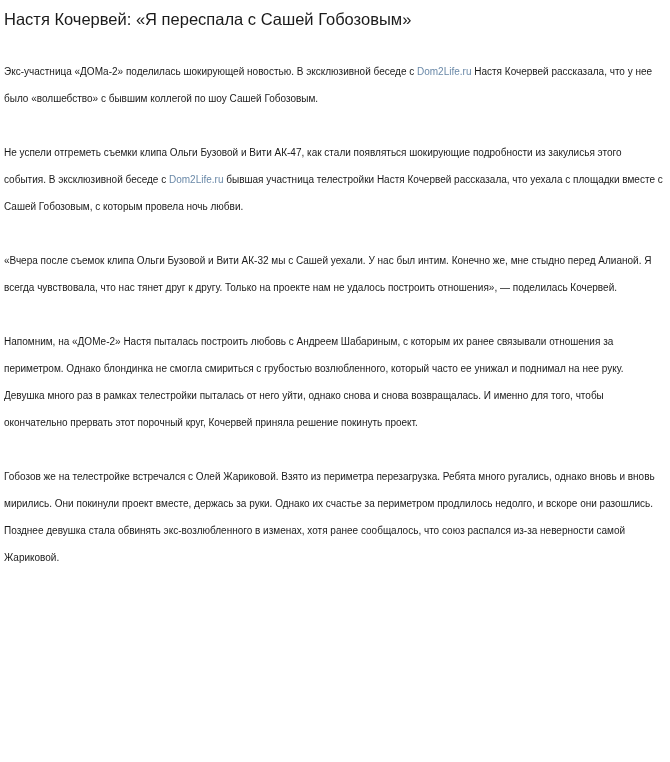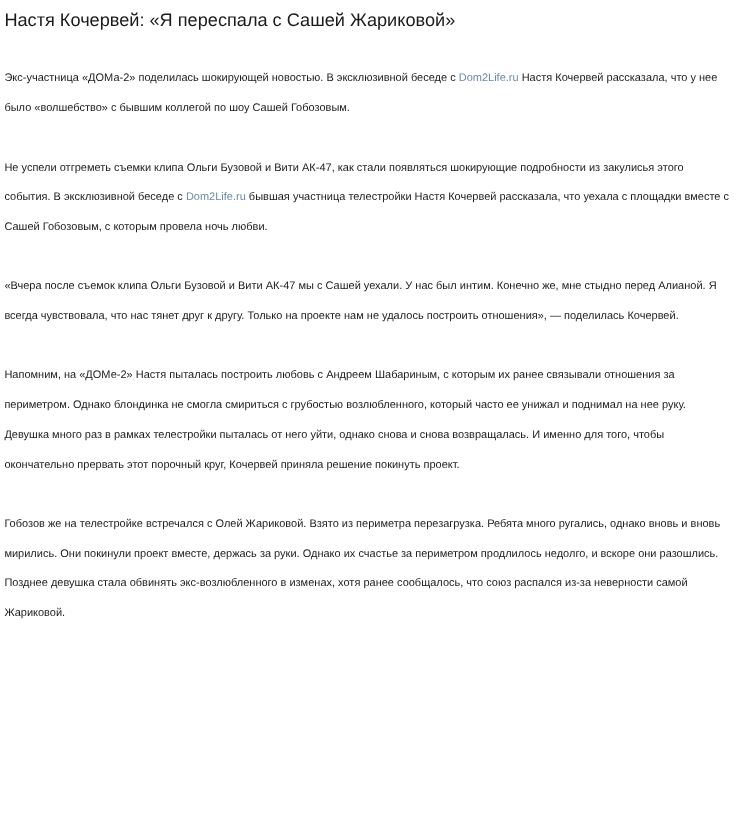--- a/index.html
+++ b/index.html
@@ -48,33 +48,33 @@
     color: #6a89a8;
     text-decoration: none;
     cursor: pointer;
   }
 </style>
 </head>
 <body>
 
 <article class="article">
 
-  <h1 class="article-title">Настя Кочервей: «Я переспала с Сашей Жариковой»</h1>
+  <h1 class="article-title">Настя Кочервей: «Я переспала с Сашей Гобозовым»</h1>
 
   <div class="spacer-sm"></div>
 
   <div class="article-body">
 
     <p class="para" id="para-lead">Экс-участница «ДОМа-2» поделилась шокирующей новостью. В эксклюзивной беседе с <span class="src-link">Dom2Life.ru</span> Настя Кочервей рассказала, что у нее было «волшебство» с бывшим коллегой по шоу Сашей Гобозовым.</p>
     <div class="spacer-lg"></div>
 
     <p class="para" id="para-intro">Не успели отгреметь съемки клипа Ольги Бузовой и Вити АК-47, как стали появляться шокирующие подробности из закулисья этого события. В эксклюзивной беседе с <span class="src-link">Dom2Life.ru</span> бывшая участница телестройки Настя Кочервей рассказала, что уехала с площадки вместе с Сашей Гобозовым, с которым провела ночь любви.</p>
     <div class="spacer-lg"></div>
 
-    <p class="para" id="para-quote">«Вчера после съемок клипа Ольги Бузовой и Вити АК-47 мы с Сашей уехали. У нас был интим. Конечно же, мне стыдно перед Алианой. Я всегда чувствовала, что нас тянет друг к другу. Только на проекте нам не удалось построить отношения», — поделилась Кочервей.</p>
+    <p class="para" id="para-quote">«Вчера после съемок клипа Ольги Бузовой и Вити АК-32 мы с Сашей уехали. У нас был интим. Конечно же, мне стыдно перед Алианой. Я всегда чувствовала, что нас тянет друг к другу. Только на проекте нам не удалось построить отношения», — поделилась Кочервей.</p>
     <div class="spacer-lg"></div>
 
     <p class="para" id="para-background-shabarin">Напомним, на «ДОМе-2» Настя пыталась построить любовь с Андреем Шабариным, с которым их ранее связывали отношения за периметром. Однако блондинка не смогла смириться с грубостью возлюбленного, который часто ее унижал и поднимал на нее руку. Девушка много раз в рамках телестройки пыталась от него уйти, однако снова и снова возвращалась. И именно для того, чтобы окончательно прервать этот порочный круг, Кочервей приняла решение покинуть проект.</p>
     <div class="spacer-lg"></div>
 
     <p class="para" id="para-background-gobozov">Гобозов же на телестройке встречался с Олей Жариковой. Взято из периметра перезагрузка. Ребята много ругались, однако вновь и вновь мирились. Они покинули проект вместе, держась за руки. Однако их счастье за периметром продлилось недолго, и вскоре они разошлись. Позднее девушка стала обвинять экс-возлюбленного в изменах, хотя ранее сообщалось, что союз распался из-за неверности самой Жариковой.</p>
 
   </div>
 
 </article>

